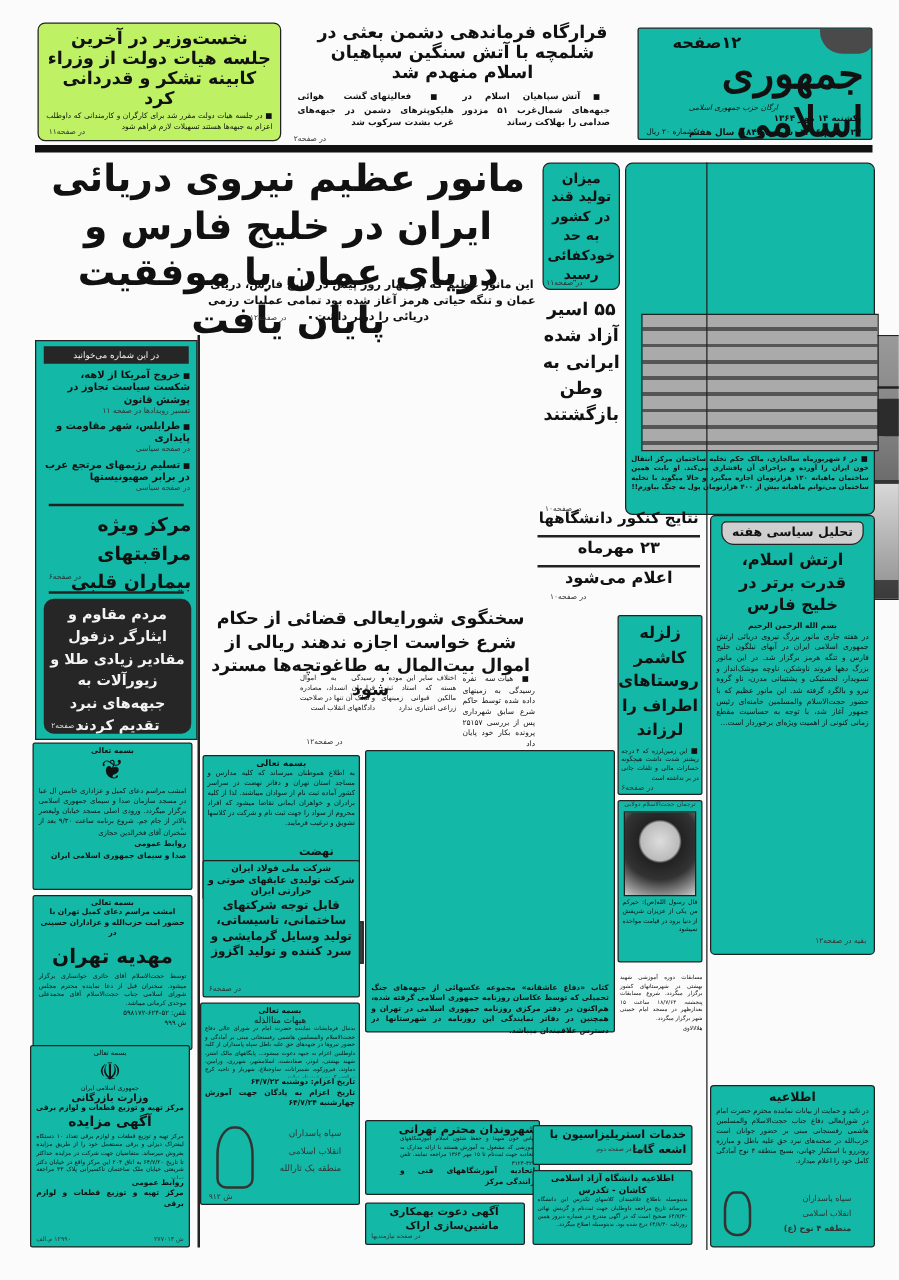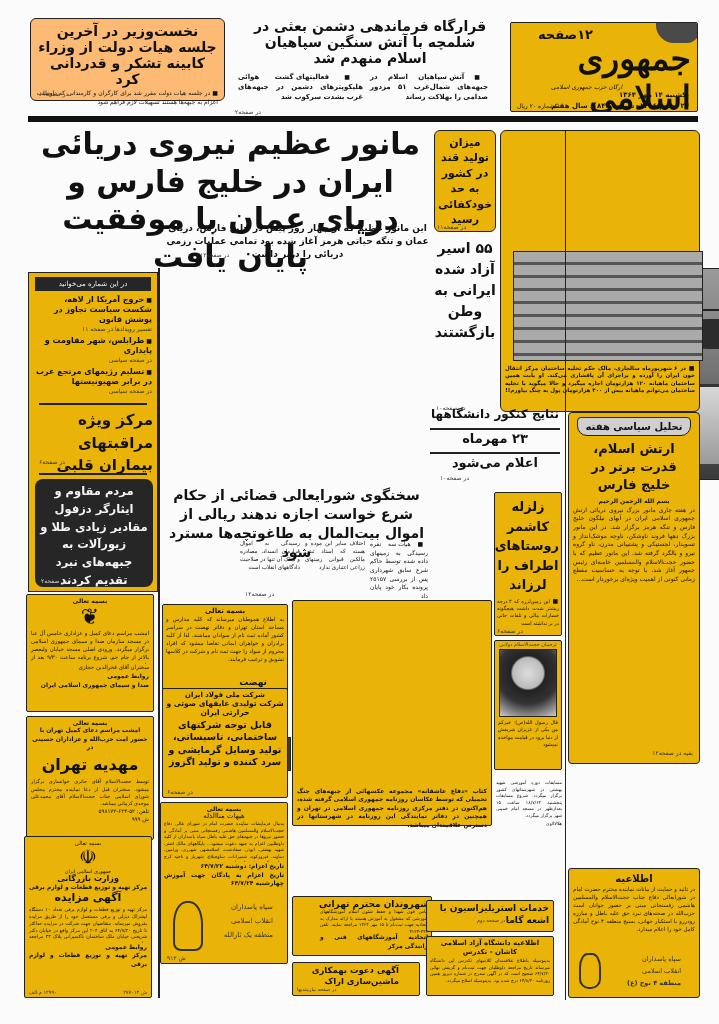--- a/index.html
+++ b/index.html
@@ -1,19 +1,19 @@
 <!DOCTYPE html>
 <html><head>
 <meta charset="utf-8">
 <style>
   * { box-sizing: border-box; margin: 0; padding: 0; }
   html, body { width: 719px; height: 1024px; background: #fbfbfb; overflow: hidden; }
   body { position: relative; font-family: "DejaVu Sans", sans-serif; color: #111; direction: rtl; }
   .abs { position: absolute; }
-  .box { border: 1.5px solid #222; border-radius: 6px; background: #eab308; }
+  .box { border: 1.5px solid #222; border-radius: 6px; background: #14b8a6; }
   .dark { background: #262626; color: #f4f4f4; }
   .hl { font-weight: bold; text-align: center; line-height: 1.15; }
   .sm { font-size: 7px; line-height: 1.45; text-align: justify; }
   .ref { font-size: 6px; color: #333; }
   .rule-thick { position: absolute; height: 6px; background: #111; }
   .rule { position: absolute; height: 1.5px; background: #222; }
   .vrule { position: absolute; width: 1.5px; background: #222; }
   .photo { background: linear-gradient(180deg,#8d8d8d 0%,#6b6b6b 45%,#3e3e3e 100%); border: 1px solid #222; position: relative; overflow: hidden; }
   .center { text-align: center; }
   .bullet::before { content: "■ "; font-size: 6px; }
@@ -29,21 +29,21 @@
   <div class="abs" style="right:8px;top:68px;font-size:7px;font-weight:bold;">یکشنبه ۱۴ مهر ۱۳۶۴</div>
   <div class="abs" style="right:8px;top:79px;font-size:7px;font-weight:bold;">۲۴ محرم ۱۴۰۶، شماره ۱۸۴۴، سال هفتم</div>
   <div class="abs" style="left:6px;top:79px;font-size:6px;">تکشماره ۲۰ ریال</div>
 </div>
 
 <div class="abs hl" style="left:250px;top:18px;width:240px;font-size:14px;">قرارگاه فرماندهی دشمن بعثی در شلمچه با آتش سنگین سپاهیان اسلام منهدم شد</div>
 <div class="abs sm bullet" style="left:370px;top:72px;width:118px;font-weight:bold;">آتش سپاهیان اسلام در جبهه‌های شمال‌غرب ۵۱ مزدور صدامی را بهلاکت رساند</div>
 <div class="abs sm bullet" style="left:238px;top:72px;width:125px;font-weight:bold;">فعالیتهای گشت هوائی هلیکوپترهای دشمن در جبهه‌های غرب بشدت سرکوب شد</div>
 <div class="abs ref" style="left:235px;top:108px;">در صفحه۲</div>
 
-<div class="abs box" style="left:30px;top:18px;width:195px;height:83px;background:#fdba74;">
+<div class="abs box" style="left:30px;top:18px;width:195px;height:95px;background:#bef264;">
   <div class="hl" style="font-size:14px;padding:4px 6px 0;">نخست‌وزیر در آخرین جلسه هیات دولت از وزراء کابینه تشکر و قدردانی کرد</div>
   <div class="sm bullet" style="font-size:6px;padding:2px 6px 0;">در جلسه هیات دولت مقرر شد برای کارگران و کارمندانی که داوطلب اعزام به جبهه‌ها هستند تسهیلات لازم فراهم شود</div>
   <div class="abs ref" style="left:8px;bottom:3px;">در صفحه۱۱</div>
 </div>
 
 <div class="rule-thick" style="left:28px;top:116px;width:670px;"></div>
 
 <div class="abs hl" style="left:28px;top:125px;width:405px;font-size:30px;font-weight:900;line-height:1.25;">مانور عظیم نیروی دریائی ایران در خلیج فارس و دریای عمان با موفقیت پایان یافت</div>
 <div class="abs sm" style="left:165px;top:222px;width:265px;font-size:9px;font-weight:bold;text-align:center;">این مانور عظیم که از چهار روز پیش در خلیج فارس، دریای عمان و تنگه حیاتی هرمز آغاز شده بود تمامی عملیات رزمی دریائی را دربر داشت</div>
 <div class="abs ref" style="left:200px;top:251px;">در صفحه۱۲</div>

